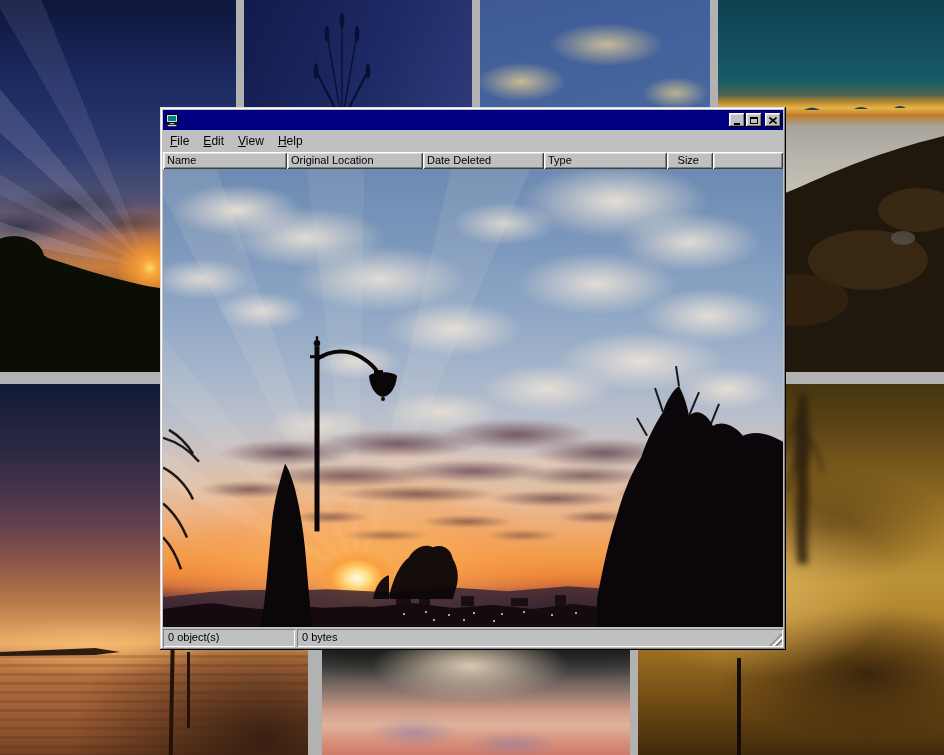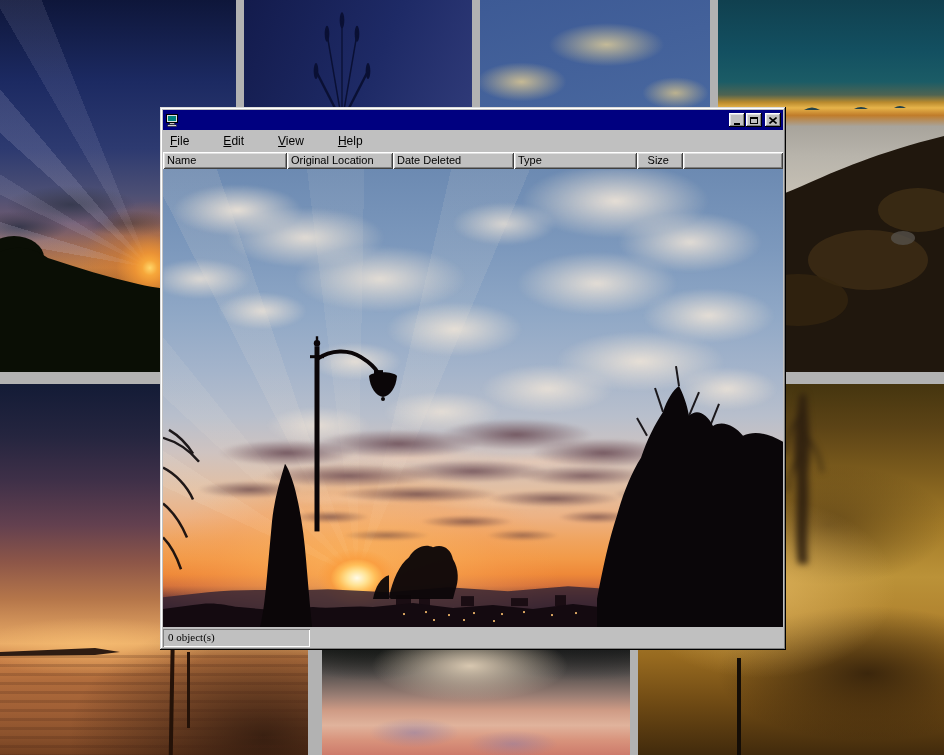--- a/index.html
+++ b/index.html
@@ -81,29 +81,29 @@
     padding:1px 2px;margin-bottom:1px;}
   .titlebar .win-ico{width:16px;height:14px;margin-right:3px;display:flex;align-items:center;}
   .title-text{color:#fff;font-size:11px;flex:1;}
   .tb-btn{width:16px;height:14px;background:#c0c0c0;margin-left:1px;
     box-shadow:inset -1px -1px 0 #000, inset 1px 1px 0 #fff, inset -2px -2px 0 #808080, inset 2px 2px 0 #dfdfdf;
     display:flex;align-items:center;justify-content:center;}
   .tb-btn.close{margin-left:3px;}
   .glyph-min{width:6px;height:2px;background:#000;margin-top:7px;}
   .glyph-max{width:8px;height:7px;box-sizing:border-box;border:1px solid #000;border-top-width:2px;}
 
-  .menubar{height:21px;flex:0 0 21px;display:flex;align-items:center;background:#c0c0c0;gap:20px;}
+  .menubar{height:21px;flex:0 0 21px;display:flex;align-items:center;background:#c0c0c0;}
   .menu-item{font-size:12px;color:#000;padding:2px 7px 3px 7px;}
   .menu-item u{text-decoration:underline;}
 
   .headerrow{height:17px;flex:0 0 17px;display:flex;background:#fde047;}
   .col{box-sizing:border-box;font-size:11px;color:#000;padding:2px 4px 0 4px;background:#c0c0c0;
     box-shadow:inset 1px 1px 0 #fff, inset -1px -1px 0 #404040, inset 2px 2px 0 #dfdfdf, inset -2px -2px 0 #808080;
     white-space:nowrap;overflow:hidden;}
-  .c0{width:124px;} .c1{width:106px;} .c2{width:121px;} .c3{width:123px;}
+  .c0{width:124px;} .c1{width:136px;} .c2{width:121px;} .c3{width:123px;}
   .c4{width:46px;text-align:right;padding-right:14px;} .c5{flex:1;}
 
   
   .client{flex:1;position:relative;overflow:hidden;
     background:linear-gradient(to bottom,#6c8ab2 0%,#7d99bd 18%,#90a8c6 32%,#a4b4cb 44%,#b8bfcc 54%,#cfc3c0 62%,#e2bfa2 70%,#edb284 76%,#f0a45f 81%,#f29a48 85%,#ee8838 88.5%,#d4703a 91%,#7c4038 93.5%,#2e1a26 96%,#120a12 100%);}
   .layer{position:absolute;left:0;top:0;width:100%;height:100%;}
   .p-rays{background:conic-gradient(from 295deg at 31.3% 89%, rgba(255,242,222,.10) 0deg 8deg, rgba(0,0,0,0) 8deg 18deg, rgba(255,242,222,.08) 18deg 26deg, rgba(0,0,0,0) 26deg 38deg, rgba(255,238,218,.10) 38deg 46deg, rgba(0,0,0,0) 46deg 58deg, rgba(255,242,222,.07) 58deg 66deg, rgba(0,0,0,0) 66deg 78deg, rgba(255,242,222,.09) 78deg 88deg, rgba(0,0,0,0) 88deg 360deg);}
   .p-glow{background:radial-gradient(260px 150px at 31.3% 89%, rgba(255,190,100,.65), rgba(250,160,80,.30) 55%, rgba(250,160,80,0) 78%);}
   .p-sun{position:absolute;left:154px;top:380px;width:80px;height:58px;
     background:radial-gradient(closest-side, #fffbe8 0%, #ffe292 26%, #ffbe58 46%, rgba(250,155,60,.75) 66%, rgba(244,140,60,0) 100%);}
@@ -147,21 +147,21 @@
       radial-gradient(54px 9px at 27% 76%, rgba(86,52,58,.6), rgba(86,52,58,0) 72%),
       radial-gradient(64px 9px at 49% 77%, rgba(86,52,58,.6), rgba(86,52,58,0) 72%),
       radial-gradient(54px 9px at 70% 76%, rgba(86,52,58,.6), rgba(86,52,58,0) 72%),
       radial-gradient(60px 8px at 36% 80%, rgba(86,52,58,.5), rgba(86,52,58,0) 72%),
       radial-gradient(50px 8px at 58% 80%, rgba(86,52,58,.5), rgba(86,52,58,0) 72%);}
 
   
   .statusbar{height:18px;flex:0 0 18px;margin-top:2px;display:flex;}
   .status-panel{box-sizing:border-box;font-size:11px;color:#000;padding:2px 0 0 5px;
     box-shadow:inset 1px 1px 0 #808080, inset -1px -1px 0 #fff;white-space:nowrap;}
-  .sp1{width:147px;margin-right:2px;font-family:Liberation Serif, serif;}
+  .sp1{width:132px;margin-right:2px;}
   .sp2{flex:1;position:relative;}
   .grip{position:absolute;right:1px;bottom:1px;width:13px;height:13px;
     background:repeating-linear-gradient(135deg,#c0c0c0 0 2px,#fff 2px 3px,#878787 3px 5px);
     clip-path:polygon(100% 0,0 100%,100% 100%);}
 </style>
 </head>
 <body>
 
 <div class="desktop">
 
@@ -360,16 +360,20 @@
             <path d="M526,248 L536,224"></path>
               <path d="M548,256 L556,236"></path>
             <path d="M484,268 L474,250"></path>
           </g>
         </g>
       </svg>
     </div>
 
     <div class="statusbar">
       <div class="status-panel sp1">0 object(s)</div>
+      <div class="status-panel sp2">
+        <span>0 bytes</span>
+        <span class="grip"></span>
+      </div>
     </div>
 
   </div>
 </div>
 
 </body></html>

